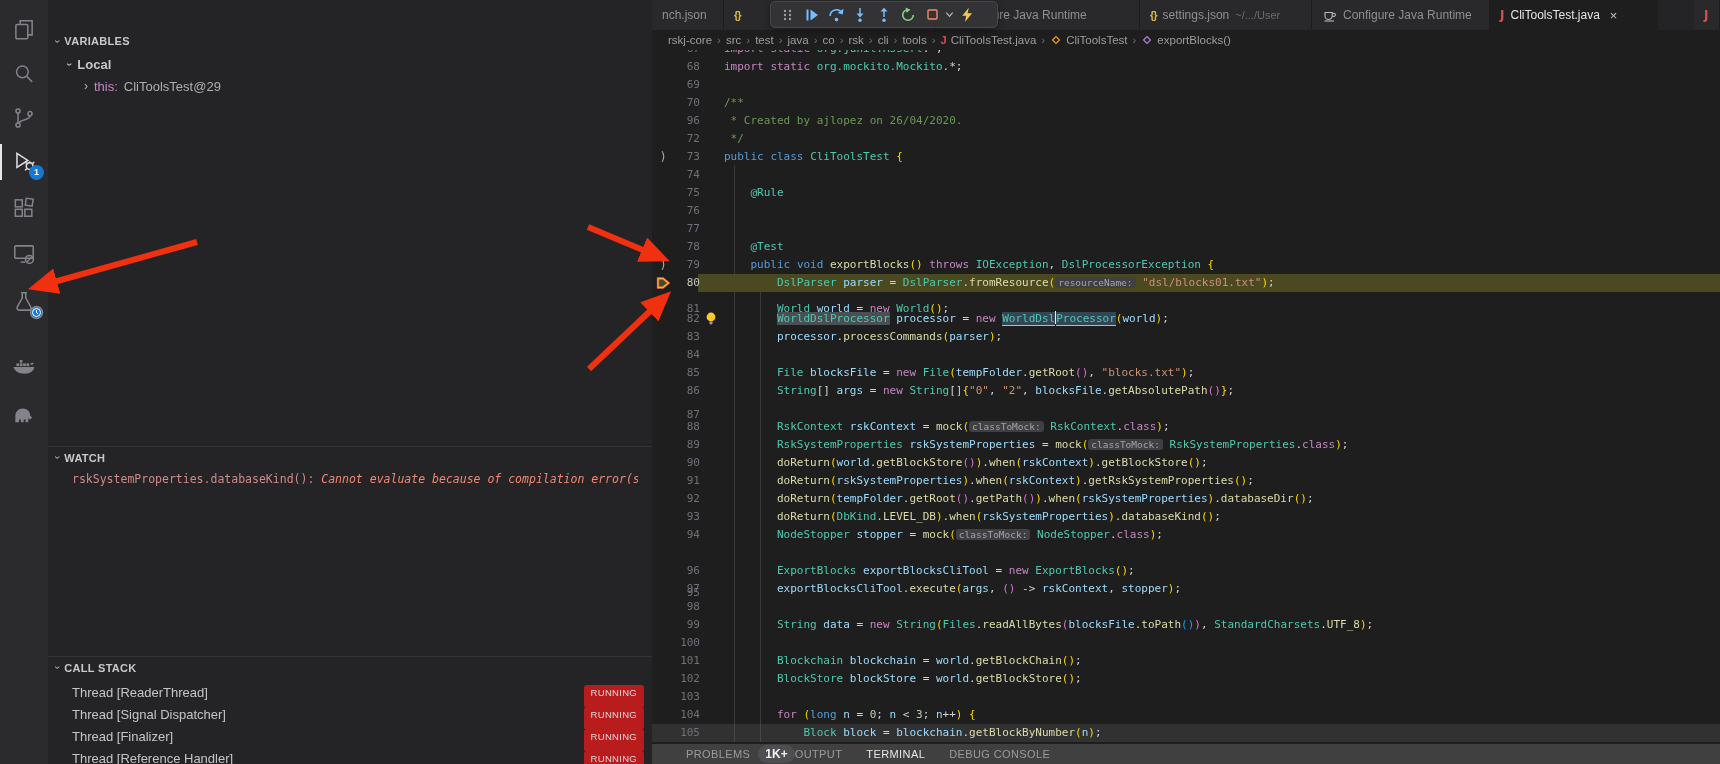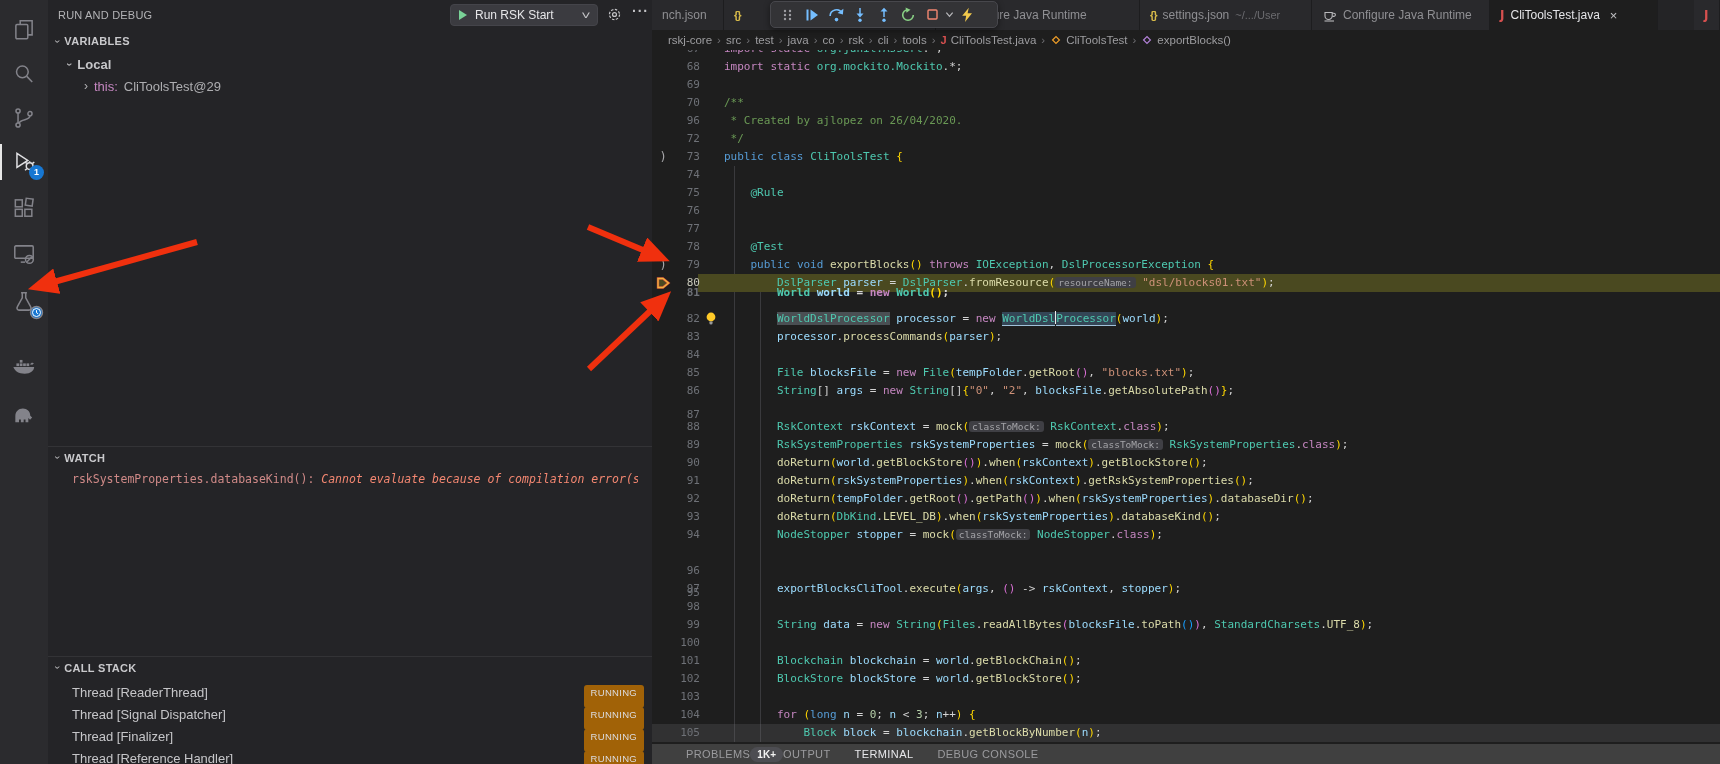--- a/index.html
+++ b/index.html
@@ -36,21 +36,21 @@
   .tw-s { color:#b0b0b3; font-size:10px; margin-right:6px; transform:rotate(90deg); display:inline-block; }
   .tw-c { color:#b0b0b3; font-size:12px; margin-right:6px; display:inline-block; }
 
   #watch-row { position:absolute; left:24px; top:468px; width:566px; height:22px; line-height:22px;
     font-family:"DejaVu Sans Mono",monospace; font-size:11.5px; white-space:nowrap; overflow:hidden; }
   #watch-row .wname { color:#cf8987; }
   #watch-row .werr { color:#f48771; font-style:italic; }
 
   .thread-row { position:absolute; left:0; width:100%; height:22px; }
   .thread-row .tname { position:absolute; left:24px; top:3px; font-size:13px; color:#c6c6c9; white-space:nowrap; }
-  .thread-row .tstatus { position:absolute; right:8px; top:3px; background:#a16207; color:#dcdcdf; font-size:9.5px;
+  .thread-row .tstatus { position:absolute; right:8px; top:3px; background:#b91c1c; color:#dcdcdf; font-size:9.5px;
     padding:2px 7px 10px; border-radius:3px; letter-spacing:.3px; }
 
   
   #editor { position:absolute; left:652px; top:0; width:1068px; height:764px; background:#1e1e1e; }
 
   
   #tabbar { position:absolute; left:0; top:0; width:100%; height:30px; background:#242426; }
   #strip-gear { position:absolute; left:-42px; top:7px; }
   #strip-more { position:absolute; left:-16px; top:3px; color:#b9b9bc; font-size:14px; font-weight:bold; }
   .tab { position:absolute; top:0; height:30px; background:#29292c; border-right:1px solid #1d1d1f;
@@ -96,21 +96,21 @@
   .d  { color:#d4d4d4; } .p1 { color:#ffd700; } .p2 { color:#da70d6; } .p3 { color:#179fff; }
   .h  { background:#3f3f44; color:#a4a4a8; border-radius:3px; padding:0 3px; font-size:9.5px; }
   .hl1 { background:#4a4f53; }
   .hl2 { background:rgba(80,120,155,.45); border-bottom:1px solid #9fc0d8; }
   .cur { display:inline-block; width:0; border-left:1.5px solid #ececec; height:13px; vertical-align:-2px; }
 
   
   #panel { position:absolute; left:0; top:744px; width:100%; height:20px; background:#404040; display:flex; align-items:center; }
   .ptab { font-size:11px; color:#9b9b9e; letter-spacing:.4px; cursor:pointer; white-space:nowrap; }
   .ptab.active { color:#e7e7ea; }
-  .pbadge { background:#4d4d52; color:#f2f2f2; font-size:10px; padding:2px 7px; border-radius:9px; font-weight:bold; }
+  .pbadge { background:#4d4d52; color:#f2f2f2; font-size:12px; padding:2px 7px; border-radius:9px; margin-left:8px; font-weight:bold; }
 
   
   #arrows { position:absolute; left:0; top:0; width:1720px; height:764px; pointer-events:none; z-index:50; }
 </style>
 </head>
 <body>
 
 <div id="app">
 
   <div id="activitybar">
@@ -182,37 +182,20 @@
         </svg>
       </div>
       <div class="act-item filled" style="top: 392px;">
         <svg width="26" height="26" viewBox="0 0 24 24" class="f">
           <path d="M4 19.5 v-5.5 c0-4 2.8-7 7-7 3.8 0 6.8 2.8 6.8 6.6 l1.7 1.7 -1.9 1.9 -1.6-1.6 V19.5 h-2.6 V17 h-1.7 v2.5 H9.1 V17 H7.4 v2.5 Z"></path>
         </svg>
       </div>
     </div>
 
   <div id="sidebar">
-    <div id="sb-head">
-      <span id="sb-title">RUN AND DEBUG</span>
-      <div id="run-btn">
-        <span class="play"></span>
-        <span class="lbl">Run RSK Start</span>
-        <span class="chev">˅</span>
-      </div>
-      <span id="sb-gear">
-        <svg width="15" height="15" viewBox="0 0 16 16">
-            <g stroke="#c3c3c6" fill="none" stroke-width="1.3">
-              <circle cx="8" cy="8" r="2.1"></circle>
-              <circle cx="8" cy="8" r="5.4" stroke-dasharray="2.6 1.6"></circle>
-            </g>
-          </svg>
-      </span>
-      <span id="sb-more">···</span>
-    </div>
 
     <div class="section-header" style="top:30px; border-top:none;">
       <span class="tw">›</span>
       <span class="st">VARIABLES</span>
     </div>
     <div class="tree-row" style="left:20px; top:53px; font-weight:bold;">
       <span class="tw-s">›</span>
       <span>Local</span>
     </div>
     <div class="tree-row" style="left:36px; top:75px;">
@@ -494,21 +477,21 @@
             <div class="linebg"></div>
             <span class="glyph">
               <svg width="15" height="14" viewBox="0 0 15 14">
                 <path d="M2 2.5 H7 L12.5 7 L7 11.5 H2 Z" fill="#4a4920" stroke="#cf4a3a" stroke-width="2.4"></path>
                 <path d="M2 2.5 H7 L12.5 7 L7 11.5 H2 Z" fill="none" stroke="#edb63e" stroke-width="1.3"></path>
               </svg>
             </span>
             <span class="ln">80</span>
             <span class="ctext"><span class="d">        </span><span class="t">DslParser</span><span class="d"> </span><span class="v">parser</span><span class="d"> = </span><span class="t">DslParser</span><span class="d">.</span><span class="m">fromResource</span><span class="p1">(</span><span class="h">resourceName:</span><span class="d"> </span><span class="s">"dsl/blocks01.txt"</span><span class="p1">)</span><span class="d">;</span></span>
           </div>
-          <div class="cline" style="top: 234px; font-weight: bold;">
+          <div class="cline" style="top: 250px;">
             <span class="ln">81</span>
             <span class="ctext"><span class="d">        </span><span class="t">World</span><span class="d"> </span><span class="v">world</span><span class="d"> = </span><span class="c">new</span><span class="d"> </span><span class="t">World</span><span class="p1">()</span><span class="d">;</span></span>
           </div>
           <div class="cline" style="top: 260px;">
             <span class="bulbcol"><svg width="14" height="15" viewBox="0 0 14 15">
                 <circle cx="7" cy="6" r="4.4" fill="#ffca28"></circle>
                 <path d="M5.4 10.6 h3.2 v1.4 a1.6 1.6 0 0 1-3.2 0 Z" fill="#9a9a9a"></path>
               </svg></span>
             <span class="ln">82</span>
             <span class="ctext"><span class="d">        </span><span class="t hl1">WorldDslProcessor</span><span class="d"> </span><span class="v">processor</span><span class="d"> = </span><span class="c">new</span><span class="d"> </span><span class="t hl2">WorldDsl</span><span class="cur"></span><span class="t hl2">Processor</span><span class="p1">(</span><span class="v">world</span><span class="p1">)</span><span class="d">;</span></span>
@@ -560,20 +543,21 @@
           <div class="cline" style="top: 476px;">
             <span class="ln">94</span>
             <span class="ctext"><span class="d">        </span><span class="t">NodeStopper</span><span class="d"> </span><span class="v">stopper</span><span class="d"> = </span><span class="m">mock</span><span class="p1">(</span><span class="h">classToMock:</span><span class="d"> </span><span class="t">NodeStopper</span><span class="d">.</span><span class="c">class</span><span class="p1">)</span><span class="d">;</span></span>
           </div>
           <div class="cline" style="top: 494px; margin-top: 40px;">
             <span class="ln">95</span>
             <span class="ctext"></span>
           </div>
           <div class="cline" style="top: 512px;">
             <span class="ln">96</span>
+            <span class="ctext"><span class="d">        </span><span class="t">ExportBlocks</span><span class="d"> </span><span class="v">exportBlocksCliTool</span><span class="d"> = </span><span class="c">new</span><span class="d"> </span><span class="t">ExportBlocks</span><span class="p1">()</span><span class="d">;</span></span>
           </div>
           <div class="cline" style="top: 530px;">
             <span class="ln">97</span>
             <span class="ctext"><span class="d">        </span><span class="v">exportBlocksCliTool</span><span class="d">.</span><span class="m">execute</span><span class="p1">(</span><span class="v">args</span><span class="d">, </span><span class="p2">()</span><span class="d"> -&gt; </span><span class="v">rskContext</span><span class="d">, </span><span class="v">stopper</span><span class="p1">)</span><span class="d">;</span></span>
           </div>
           <div class="cline" style="top: 548px;">
             <span class="ln">98</span>
             <span class="ctext"></span>
           </div>
           <div class="cline" style="top: 566px;">

